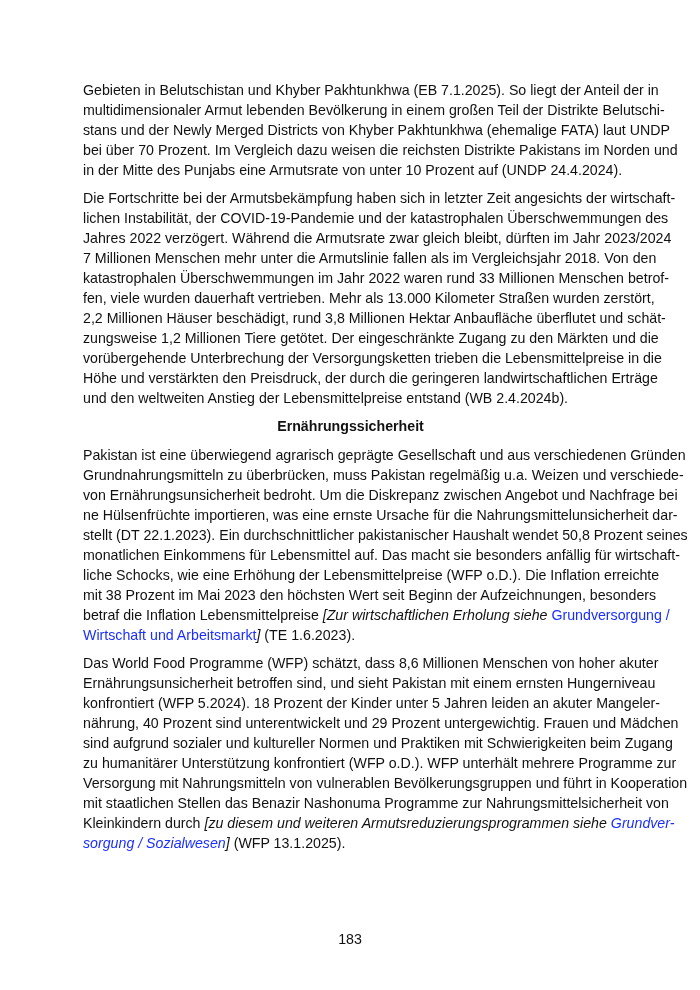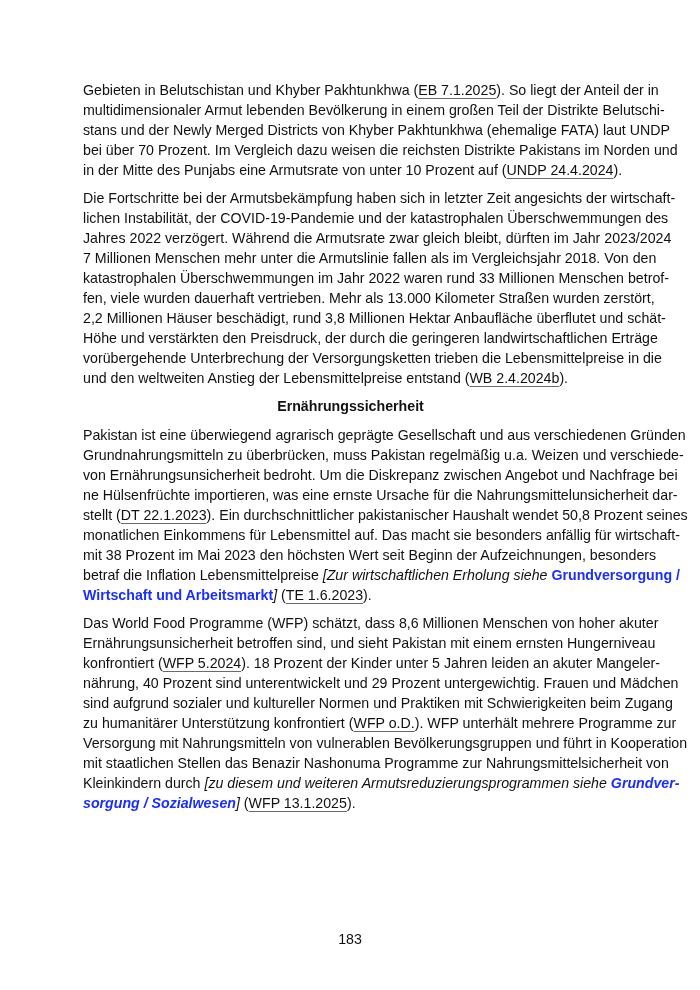--- a/index.html
+++ b/index.html
@@ -37,32 +37,30 @@
       text-align-last: left;
     }
     .heading {
       font-weight: bold;
       font-size: 14.2px;
       line-height: 20px;
       margin: 0 0 9px 0;
       text-align: center;
     }
     .cite {
-      text-decoration: underline;
       text-decoration-color: #6a6a6a;
       text-underline-offset: 3px;
       text-decoration-thickness: 1px;
     }
     .note {
       font-style: italic;
     }
     .link {
       color: #1a2eff;
       text-decoration: none;
-      font-weight: bold;
     }
     .page-number {
       position: absolute;
       left: 0;
       width: 700px;
       top: 929px;
       text-align: center;
       font-size: 14.2px;
       line-height: 20px;
     }
@@ -80,34 +78,36 @@
         <span class="line last"><span>in der Mitte des Punjabs eine Armutsrate von unter 10 Prozent auf (</span><a class="cite">UNDP 24.4.2024</a><span>).</span></span>
       </p>
       <p class="para">
         <span class="line"><span>Die Fortschritte bei der Armutsbekämpfung haben sich in letzter Zeit angesichts der wirtschaft-</span></span>
         <span class="line"><span>lichen Instabilität, der COVID-19-Pandemie und der katastrophalen Überschwemmungen des</span></span>
         <span class="line"><span>Jahres 2022 verzögert. Während die Armutsrate zwar gleich bleibt, dürften im Jahr 2023/2024</span></span>
         <span class="line"><span>7 Millionen Menschen mehr unter die Armutslinie fallen als im Vergleichsjahr 2018. Von den</span></span>
         <span class="line"><span>katastrophalen Überschwemmungen im Jahr 2022 waren rund 33 Millionen Menschen betrof-</span></span>
         <span class="line"><span>fen, viele wurden dauerhaft vertrieben. Mehr als 13.000 Kilometer Straßen wurden zerstört,</span></span>
         <span class="line"><span>2,2 Millionen Häuser beschädigt, rund 3,8 Millionen Hektar Anbaufläche überflutet und schät-</span></span>
+        <span class="line"><span>zungsweise 1,2 Millionen Tiere getötet. Der eingeschränkte Zugang zu den Märkten und die</span></span>
+        <span class="line"><span>vorübergehende Unterbrechung der Versorgungsketten trieben die Lebensmittelpreise in die</span></span>
         <span class="line"><span>Höhe und verstärkten den Preisdruck, der durch die geringeren landwirtschaftlichen Erträge</span></span>
-        <span class="line"><span>vorübergehende Unterbrechung der Versorgungsketten trieben die Lebensmittelpreise in die</span></span>
         <span class="line last"><span>und den weltweiten Anstieg der Lebensmittelpreise entstand (</span><a class="cite">WB 2.4.2024b</a><span>).</span></span>
       </p>
     </div>
   <div class="heading">Ernährungssicherheit</div>
   <div id="section-paragraphs">
       <p class="para">
         <span class="line"><span>Pakistan ist eine überwiegend agrarisch geprägte Gesellschaft und aus verschiedenen Gründen</span></span>
         <span class="line"><span>Grundnahrungsmitteln zu überbrücken, muss Pakistan regelmäßig u.a. Weizen und verschiede-</span></span>
         <span class="line"><span>von Ernährungsunsicherheit bedroht. Um die Diskrepanz zwischen Angebot und Nachfrage bei</span></span>
         <span class="line"><span>ne Hülsenfrüchte importieren, was eine ernste Ursache für die Nahrungsmittelunsicherheit dar-</span></span>
         <span class="line"><span>stellt (</span><a class="cite">DT 22.1.2023</a><span>). Ein durchschnittlicher pakistanischer Haushalt wendet 50,8 Prozent seines</span></span>
         <span class="line"><span>monatlichen Einkommens für Lebensmittel auf. Das macht sie besonders anfällig für wirtschaft-</span></span>
+        <span class="line"><span>liche Schocks, wie eine Erhöhung der Lebensmittelpreise (</span><a class="cite">WFP o.D.</a><span>). Die Inflation erreichte</span></span>
         <span class="line"><span>mit 38 Prozent im Mai 2023 den höchsten Wert seit Beginn der Aufzeichnungen, besonders</span></span>
         <span class="line"><span>betraf die Inflation Lebensmittelpreise </span><span class="note">[Zur wirtschaftlichen Erholung siehe </span><a class="link">Grundversorgung /</a></span>
         <span class="line last"><a class="link">Wirtschaft und Arbeitsmarkt</a><span class="note">]</span><span> (</span><a class="cite">TE 1.6.2023</a><span>).</span></span>
       </p>
       <p class="para">
         <span class="line"><span>Das World Food Programme (WFP) schätzt, dass 8,6 Millionen Menschen von hoher akuter</span></span>
         <span class="line"><span>Ernährungsunsicherheit betroffen sind, und sieht Pakistan mit einem ernsten Hungerniveau</span></span>
         <span class="line"><span>konfrontiert (</span><a class="cite">WFP 5.2024</a><span>). 18 Prozent der Kinder unter 5 Jahren leiden an akuter Mangeler-</span></span>
         <span class="line"><span>nährung, 40 Prozent sind unterentwickelt und 29 Prozent untergewichtig. Frauen und Mädchen</span></span>
         <span class="line"><span>sind aufgrund sozialer und kultureller Normen und Praktiken mit Schwierigkeiten beim Zugang</span></span>

